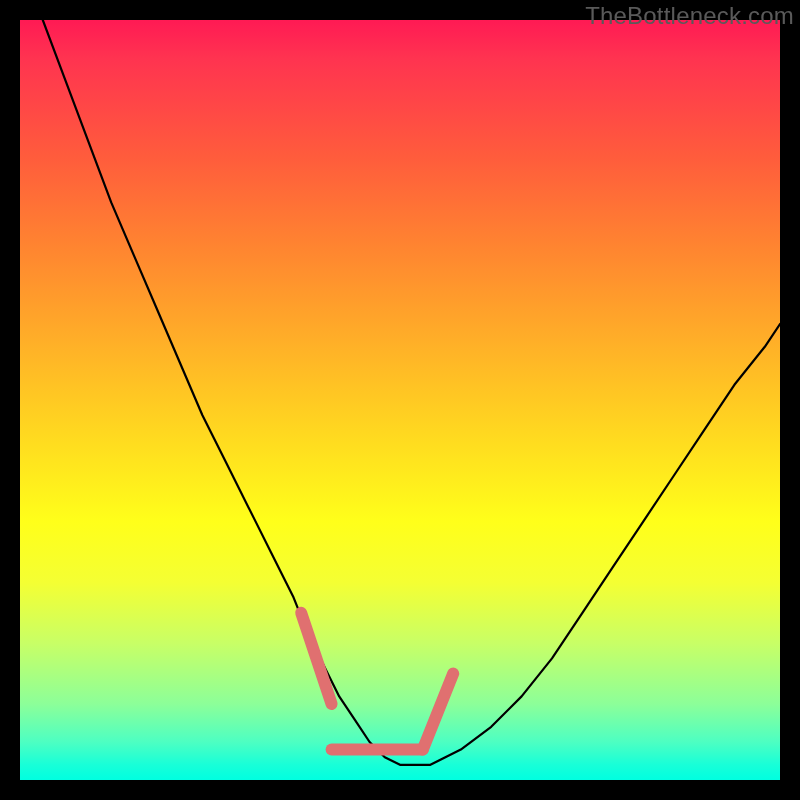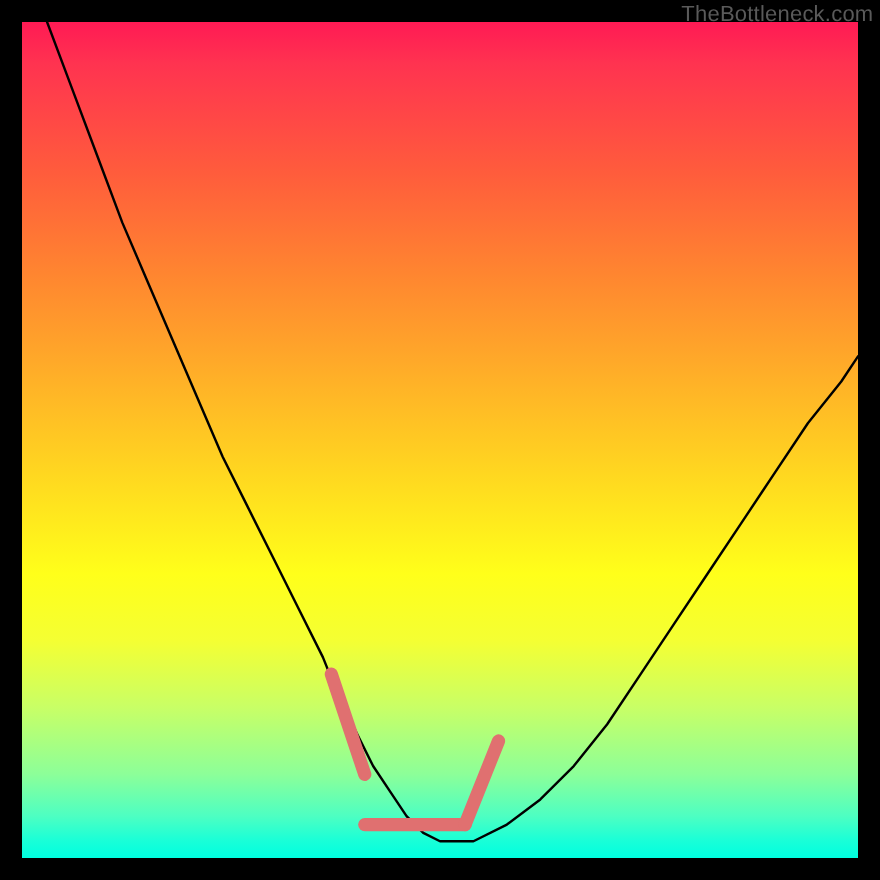--- a/index.html
+++ b/index.html
@@ -30,21 +30,21 @@
       #4dffc2 95%,
       #18ffd8 98%,
       #00ffe0 100%
     );
   }
   .watermark {
     position: absolute;
     top: 2px;
     right: 6px;
     font-family: Arial, Helvetica, sans-serif;
-    font-size: 20px;
+    font-size: 24px;
     font-weight: 500;
     color: #5a5a5a;
     letter-spacing: 0.2px;
   }
   svg.curves {
     position: absolute;
     left: 0;
     top: 0;
     width: 760px;
     height: 760px;

